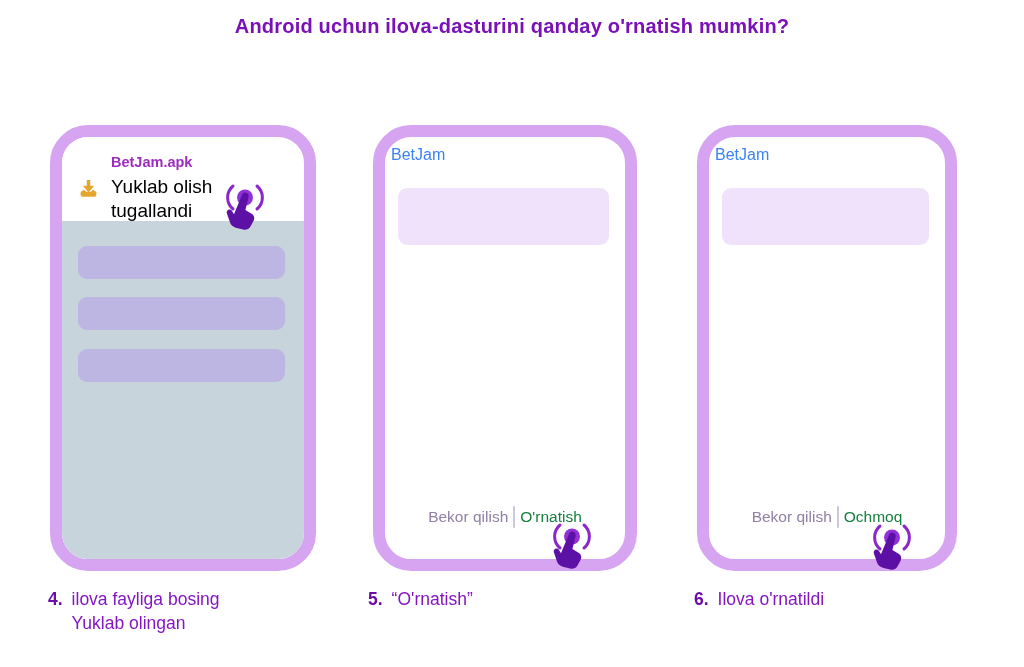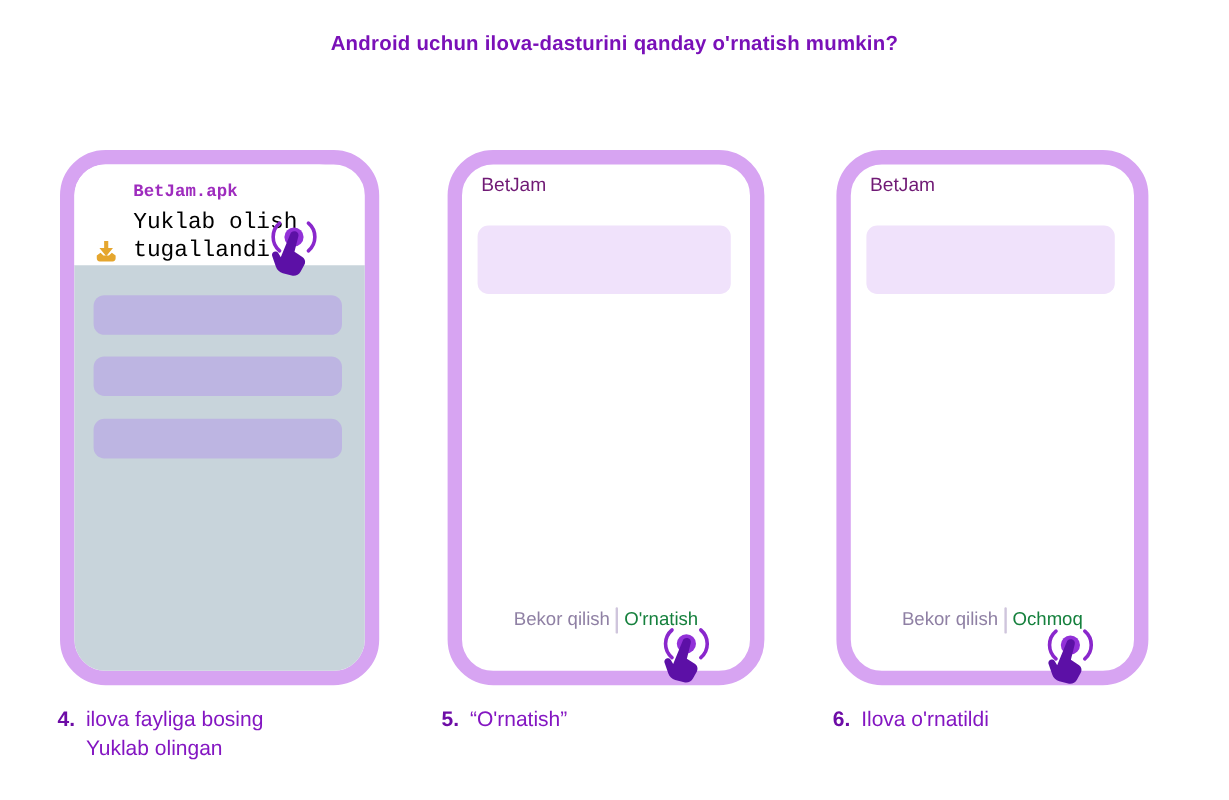--- a/index.html
+++ b/index.html
@@ -1,55 +1,55 @@
 <!DOCTYPE html>
 <html><head>
 <meta charset="utf-8">
 <style>
   html,body{margin:0;padding:0;background:#fff;}
   .stage{
     position:relative;width:1024px;height:667px;background:#ffffff;
     font-family:"Liberation Sans","DejaVu Sans",sans-serif;overflow:hidden;
   }
   .title{
-    position:absolute;top:11px;left:0;right:0;margin:16px;text-align:center;
-    font-size:17px;font-weight:700;color:#7a10b8;letter-spacing:.2px;
+    position:absolute;top:11px;left:0;right:0;margin:4px;text-align:center;
+    font-size:20px;font-weight:700;color:#7a10b8;letter-spacing:.2px;
   }
   
   .phone{
     position:absolute;top:125px;height:446px;box-sizing:border-box;
     border:12px solid #d7a4f2;border-radius:38px;background:#ffffff;
   }
   .p1{left:50px;width:266px}
   .p2{left:373px;width:264px}
   .p3{left:697px;width:260px}
 
   
   .notif{
     position:absolute;top:0;left:0;right:12px;height:84px;box-sizing:border-box;
-    display:flex;align-items:flex-end;padding:17px 8px 0 15px;
-    background:#ffffff;border-radius:26px 26px 0 0;font-family:Liberation Mono, monospace;
+    display:flex;align-items:center;padding:17px 8px 0 15px;
+    background:#ffffff;border-radius:26px 26px 0 0;
   }
   .dl-icon{flex:0 0 auto;width:23px;height:23px;margin-top:1px}
   .dl-icon svg{width:23px;height:23px;display:block}
   .notif-text{margin-left:11px}
   .notif-title{font-size:14.5px;font-weight:700;color:#9e2cbe;line-height:1.25}
   .notif-sub{font-size:19px;color:#000000;line-height:1.25;margin-top:4px}
   .gray-area{
     position:absolute;left:0;right:0;top:84px;bottom:0;
     background:#c8d4db;border-radius:0 0 26px 26px;
   }
   .bar{
     position:absolute;left:16px;right:19px;height:33px;
     background:#bdb5e2;border-radius:9px;
   }
   .bar.b1{top:25px}.bar.b2{top:76px}.bar.b3{top:128px}
 
   
-  .app-title{position:absolute;top:9px;left:16px;font-size:16px;color:#701a75}
+  .app-title{position:absolute;top:9px;left:6px;font-size:16px;color:#3b82f6}
   .dialog-box{
     position:absolute;left:13px;right:16px;top:51px;height:57px;
     background:#f0e2fb;border-radius:9px;
   }
   .btn-row{
     position:absolute;left:0;right:0;bottom:31px;
     display:flex;align-items:center;justify-content:center;gap:5px;
   }
   .btn{font-size:15.5px;line-height:1;cursor:default}
   .btn.cancel{color:#8f80a4}

